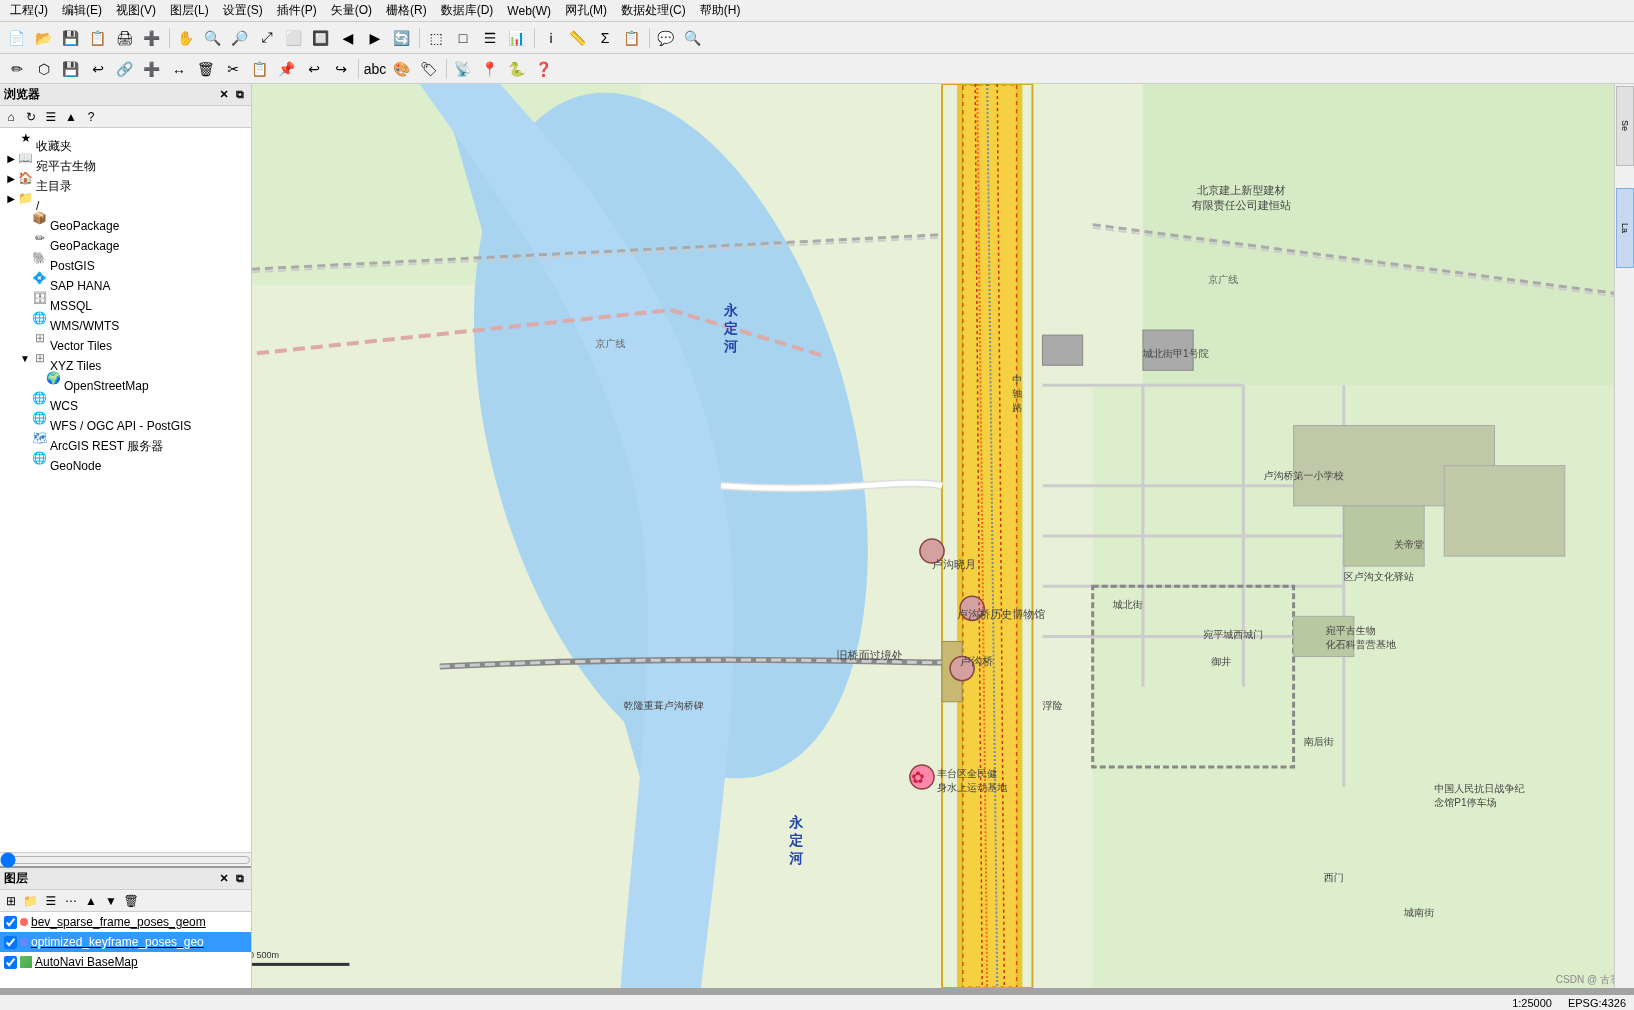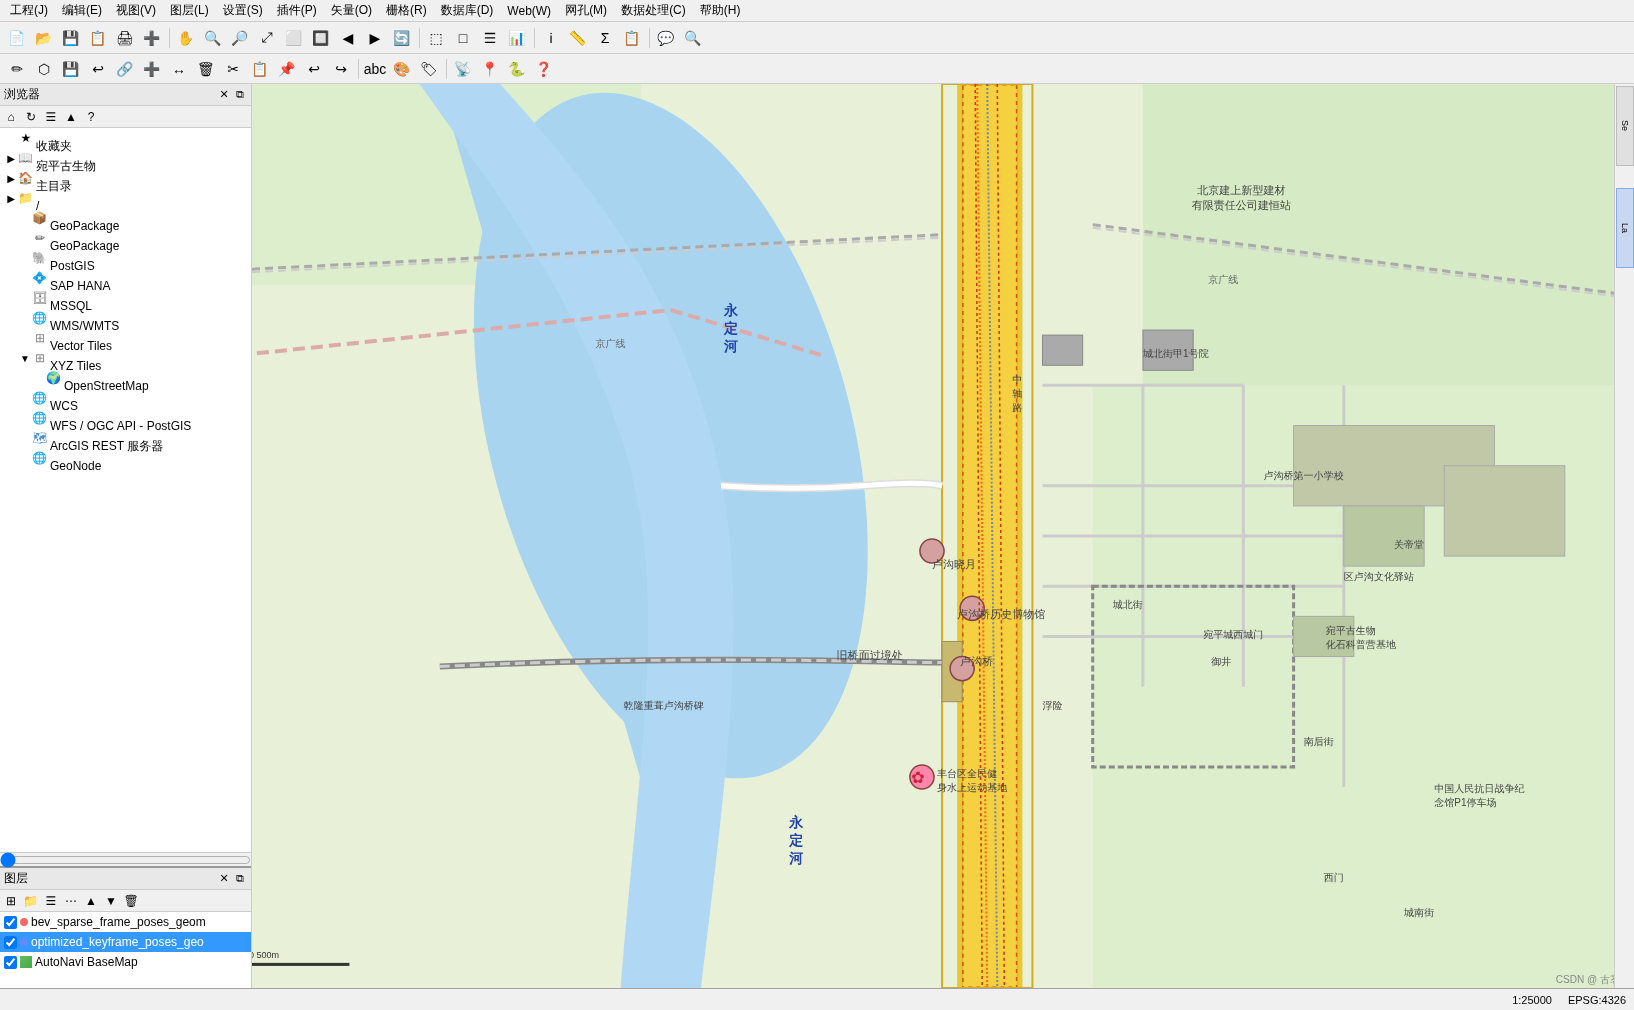--- a/index.html
+++ b/index.html
@@ -78,21 +78,21 @@
     }
     .panel-header {
       height: 22px;
       background: #e8e8e8;
       border-bottom: 1px solid #ccc;
       display: flex;
       align-items: center;
       justify-content: space-between;
       padding: 0 4px;
       font-size: 12px;
-      font-weight: normal;
+      font-weight: bold;
     }
     .panel-header-title { flex: 1; }
     .panel-header-icons { display: flex; gap: 2px; }
     .panel-icon { font-size: 11px; cursor: pointer; width: 14px; text-align: center; }
 
     .panel-toolbar {
       height: 22px;
       background: #f0f0f0;
       border-bottom: 1px solid #ccc;
       display: flex;
@@ -140,20 +140,21 @@
       display: flex;
       align-items: center;
       padding: 0 2px;
       gap: 2px;
     }
     .layers-tree {
       flex: 1;
       overflow-y: auto;
       background: white;
       font-size: 12px;
+      text-decoration: underline;
     }
     .layer-item {
       height: 20px;
       display: flex;
       align-items: center;
       padding-left: 4px;
       cursor: pointer;
       white-space: nowrap;
     }
     .layer-item.selected { background: #3399ff; color: white; }
@@ -176,21 +177,21 @@
       flex-direction: column;
       align-items: center;
       padding-top: 4px;
       gap: 4px;
     }
 
     
     .statusbar {
       height: 22px;
       background: #f0f0f0;
-      border-top: 1px solid #a3a3a3;
+      border-top: 7px solid #a3a3a3;
       display: flex;
       align-items: center;
       padding: 0 8px;
       font-size: 11px;
       gap: 16px;
     }
 
     .left-bottom-scroll {
       height: 14px;
       background: #f0f0f0;

